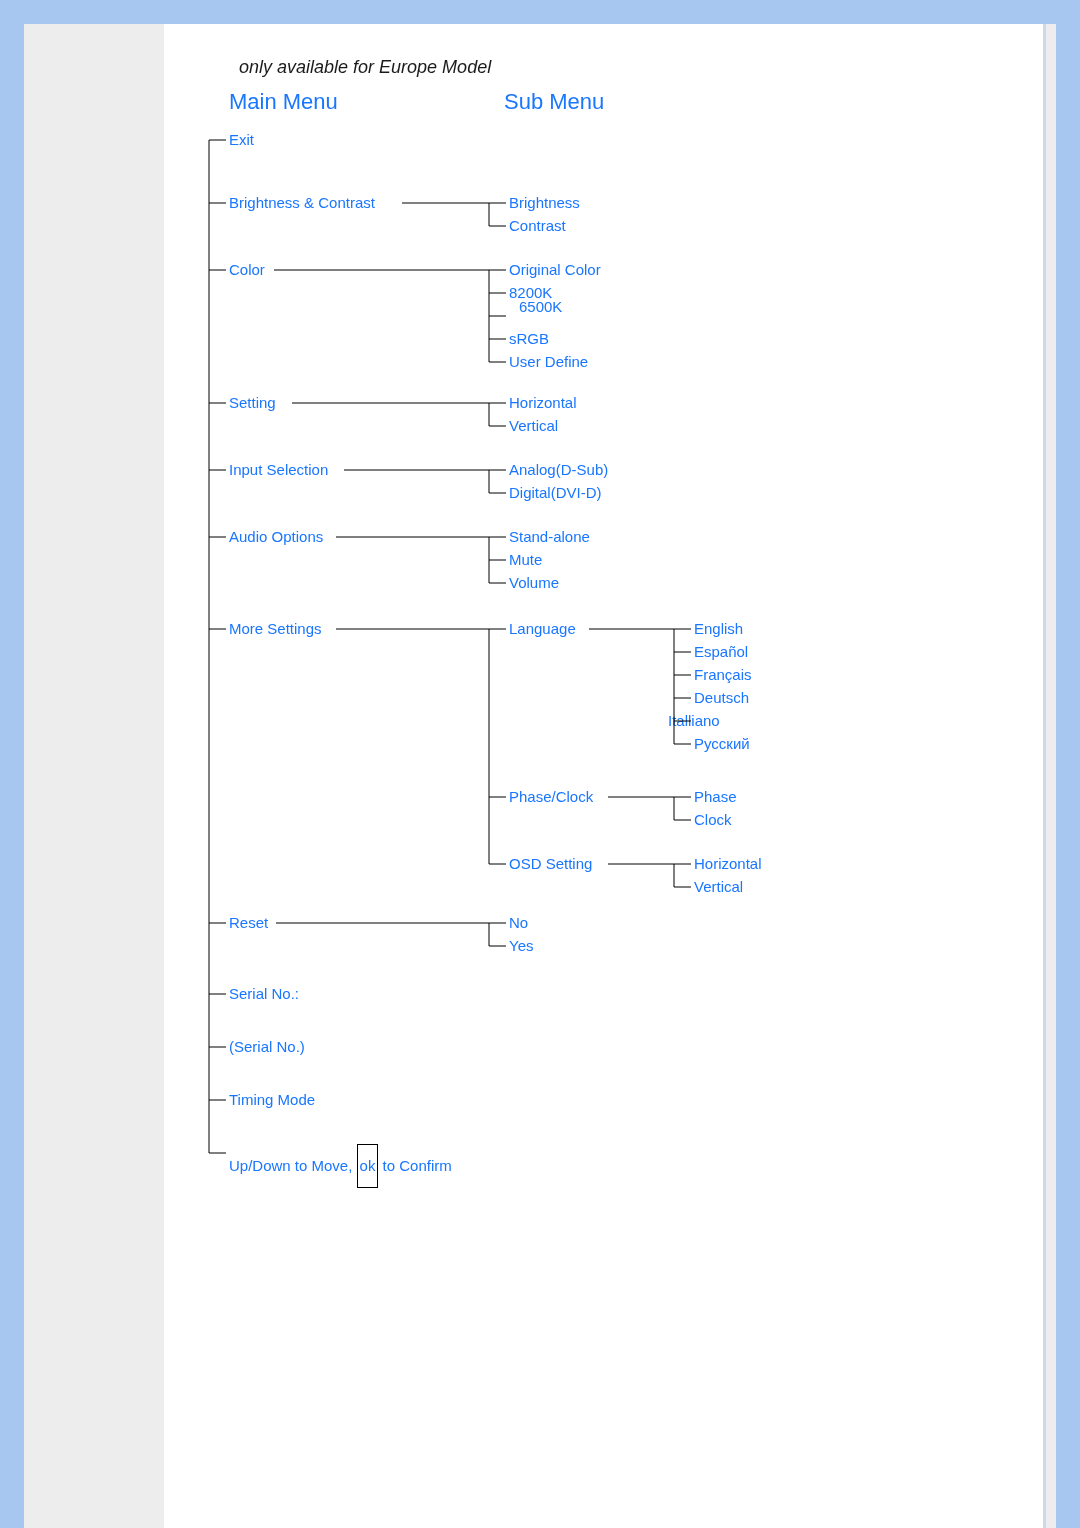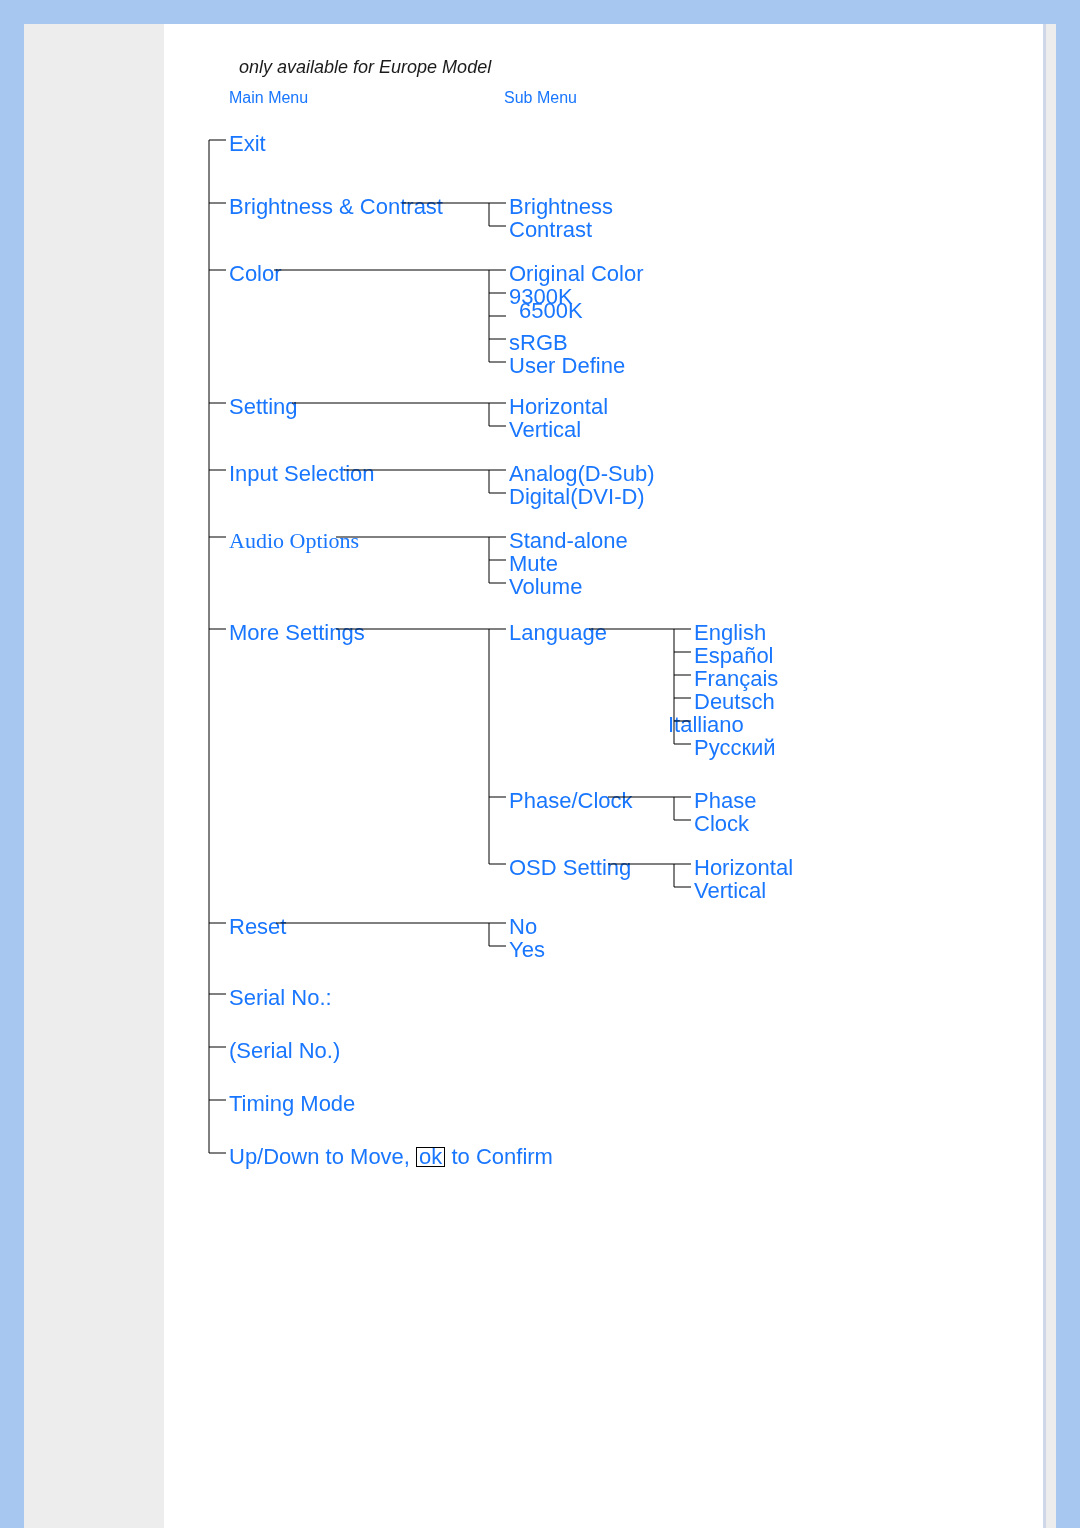--- a/index.html
+++ b/index.html
@@ -39,32 +39,32 @@
   }
   .note {
     position: absolute;
     font-style: italic;
     color: #1b1b1b;
     font-size: 18px;
   }
   .hdr {
     position: absolute;
     color: #1976ff;
-    font-size: 16px;
+    font-size: 22px;
   }
   .lbl {
     position: absolute;
     color: #1976ff;
-    font-size: 22px;
+    font-size: 15px;
     white-space: nowrap;
   }
   .okbox {
     display: inline-block;
     border: 1.5px solid #000;
-    padding: 0 2px;
+    padding: 12px 2px;
     color: #1976ff;
     line-height: 18px;
   }
   svg { position: absolute; left: 0; top: 0; }
   svg line { stroke: #000; stroke-width: 1; }
 </style>
 </head>
 <body>
 
 <div class="outer">
@@ -74,37 +74,37 @@
 
 <div class="note" style="left:75px; top:33px;">only available for Europe Model</div>
 <div class="hdr" style="left:65px; top:65px;">Main Menu</div>
 <div class="hdr" style="left:340px; top:65px;">Sub Menu</div>
 
 <div class="lbl" style="left:65px; top:107px;">Exit</div>
 <div class="lbl" style="left:65px; top:170px;">Brightness &amp; Contrast</div>
 <div class="lbl" style="left:65px; top:237px;">Color</div>
 <div class="lbl" style="left:65px; top:370px;">Setting</div>
 <div class="lbl" style="left:65px; top:437px;">Input Selection</div>
-<div class="lbl" style="left:65px; top:504px;font-family:Liberation Serif, serif;">Audio Options</div>
+<div class="lbl" style="left:65px; top:504px;">Audio Options</div>
 <div class="lbl" style="left:65px; top:596px;">More Settings</div>
 <div class="lbl" style="left:65px; top:890px;">Reset</div>
 <div class="lbl" style="left:65px; top:961px;">Serial No.:</div>
 <div class="lbl" style="left:65px; top:1014px;">(Serial No.)</div>
 <div class="lbl" style="left:65px; top:1067px;">Timing Mode</div>
 <div class="lbl" style="left:65px; top:1120px;">
   <span>Up/Down to Move,</span>
   <span class="okbox">ok</span>
   <span>to Confirm</span>
 </div>
 
 <div class="lbl" style="left:345px; top:170px;">Brightness</div>
 <div class="lbl" style="left:345px; top:193px;">Contrast</div>
 
 <div class="lbl" style="left:345px; top:237px;">Original Color</div>
-<div class="lbl" style="left:345px; top:260px;">9300K</div>
+<div class="lbl" style="left:345px; top:260px;">8200K</div>
 <div class="lbl" style="left:345px; top:274px;margin-left:10px;">6500K</div>
 <div class="lbl" style="left:345px; top:306px;">sRGB</div>
 <div class="lbl" style="left:345px; top:329px;text-align:right;">User Define</div>
 
 <div class="lbl" style="left:345px; top:370px;">Horizontal</div>
 <div class="lbl" style="left:345px; top:393px;">Vertical</div>
 
 <div class="lbl" style="left:345px; top:437px;">Analog(D-Sub)</div>
 <div class="lbl" style="left:345px; top:460px;">Digital(DVI-D)</div>
 

